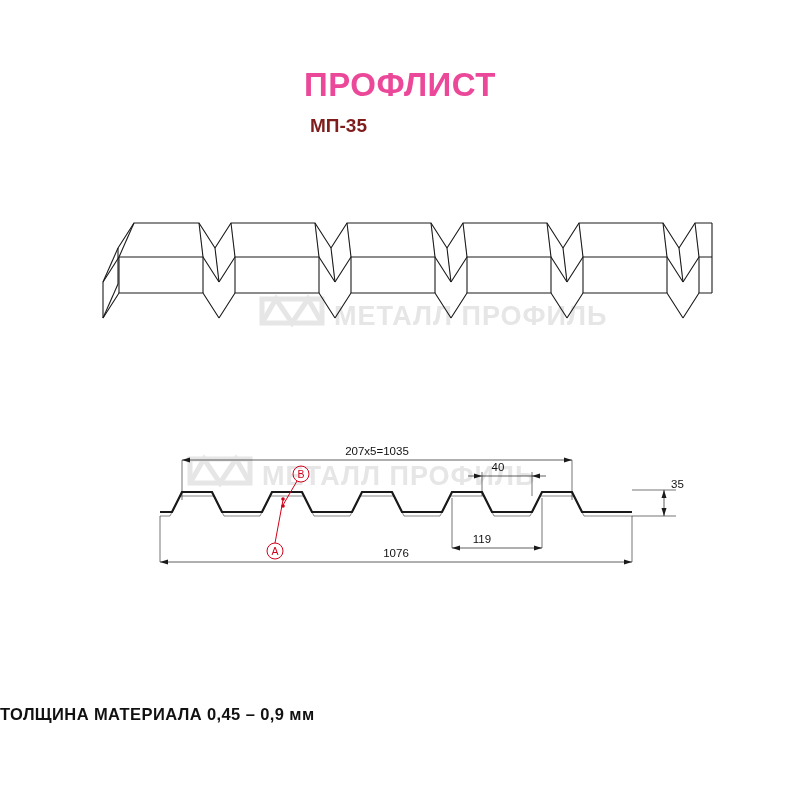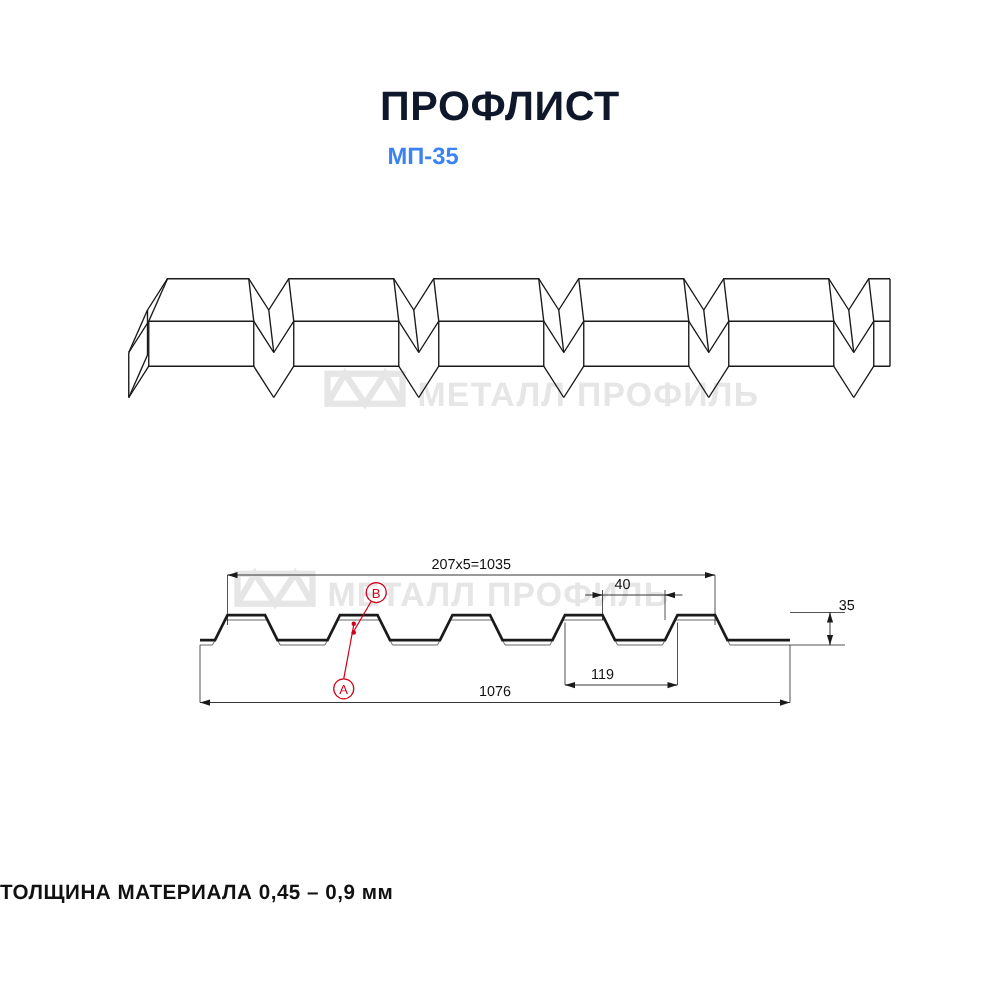--- a/index.html
+++ b/index.html
@@ -21,31 +21,31 @@
   }
   .title {
     position: absolute;
     top: 66px;
     left: 0;
     width: 800px;
     text-align: center;
     font-size: 33px;
     font-weight: bold;
     letter-spacing: 0.5px;
-    color: #0f172a;
+    color: #ec4899;
   }
   .subtitle {
     position: absolute;
     top: 115px;
     left: 0;
     width: 677px;
     text-align: center;
     font-size: 19px;
     font-weight: bold;
-    color: #3b82f6;
+    color: #7f1d1d;
   }
   .footer {
     position: absolute;
     top: 705px;
     left: 0;
     width: 800px;
     text-align: left;
     font-size: 16.5px;
     font-weight: bold;
     letter-spacing: 0.4px;

